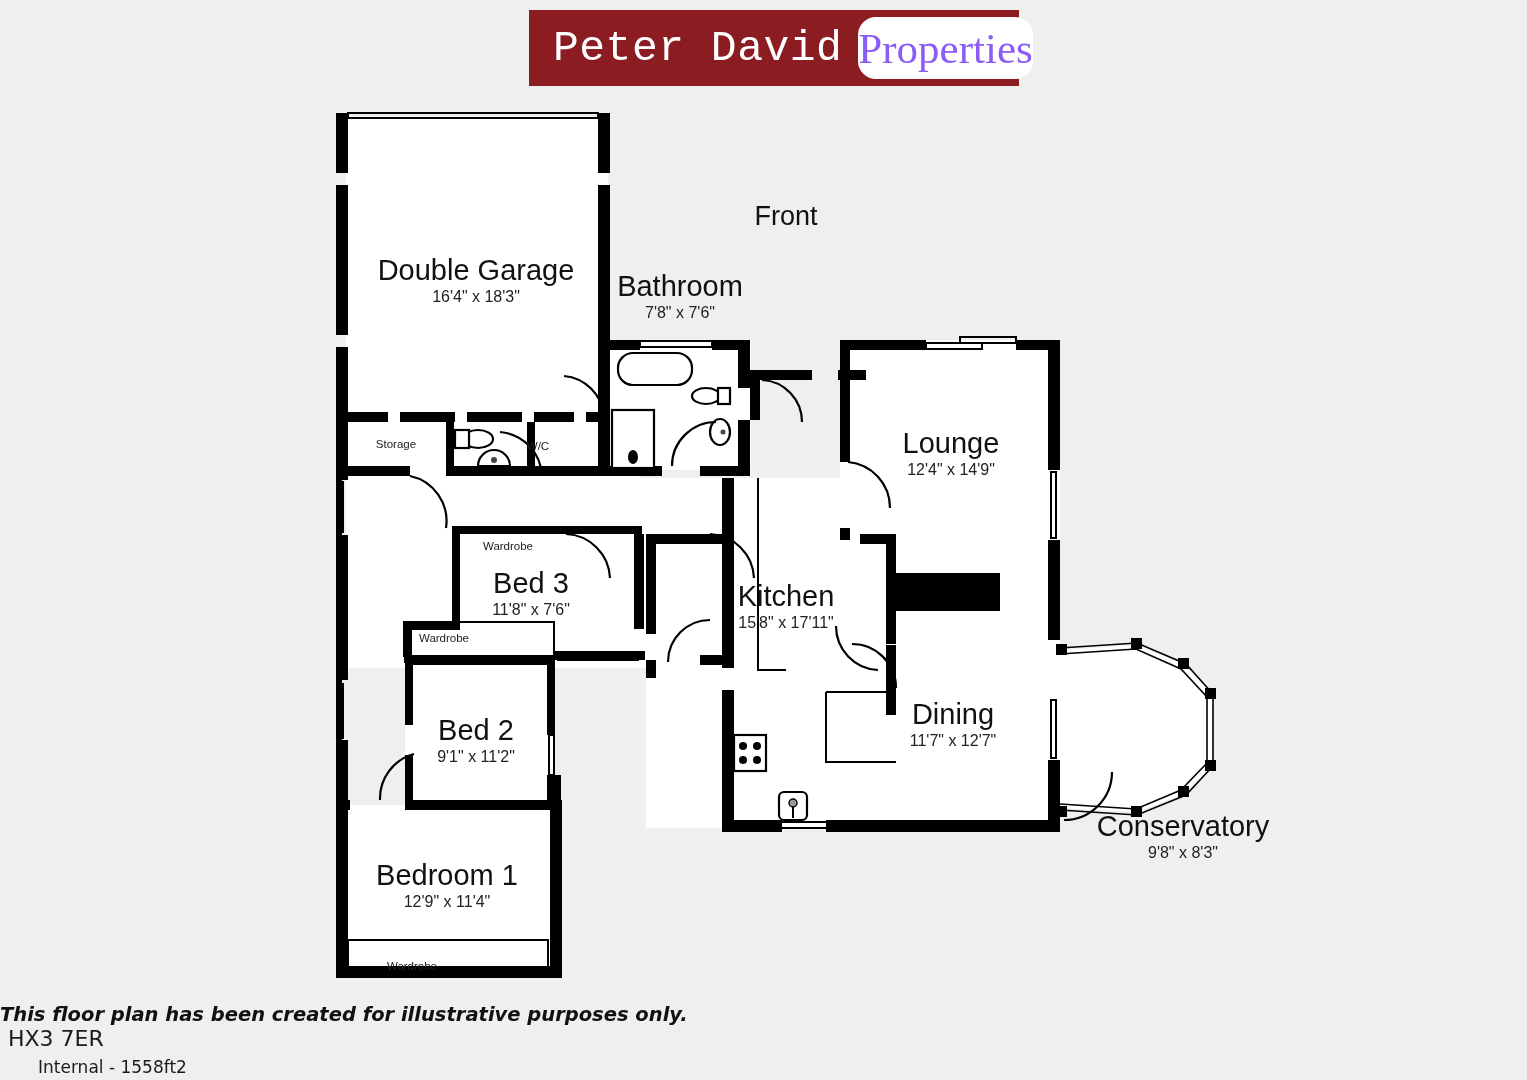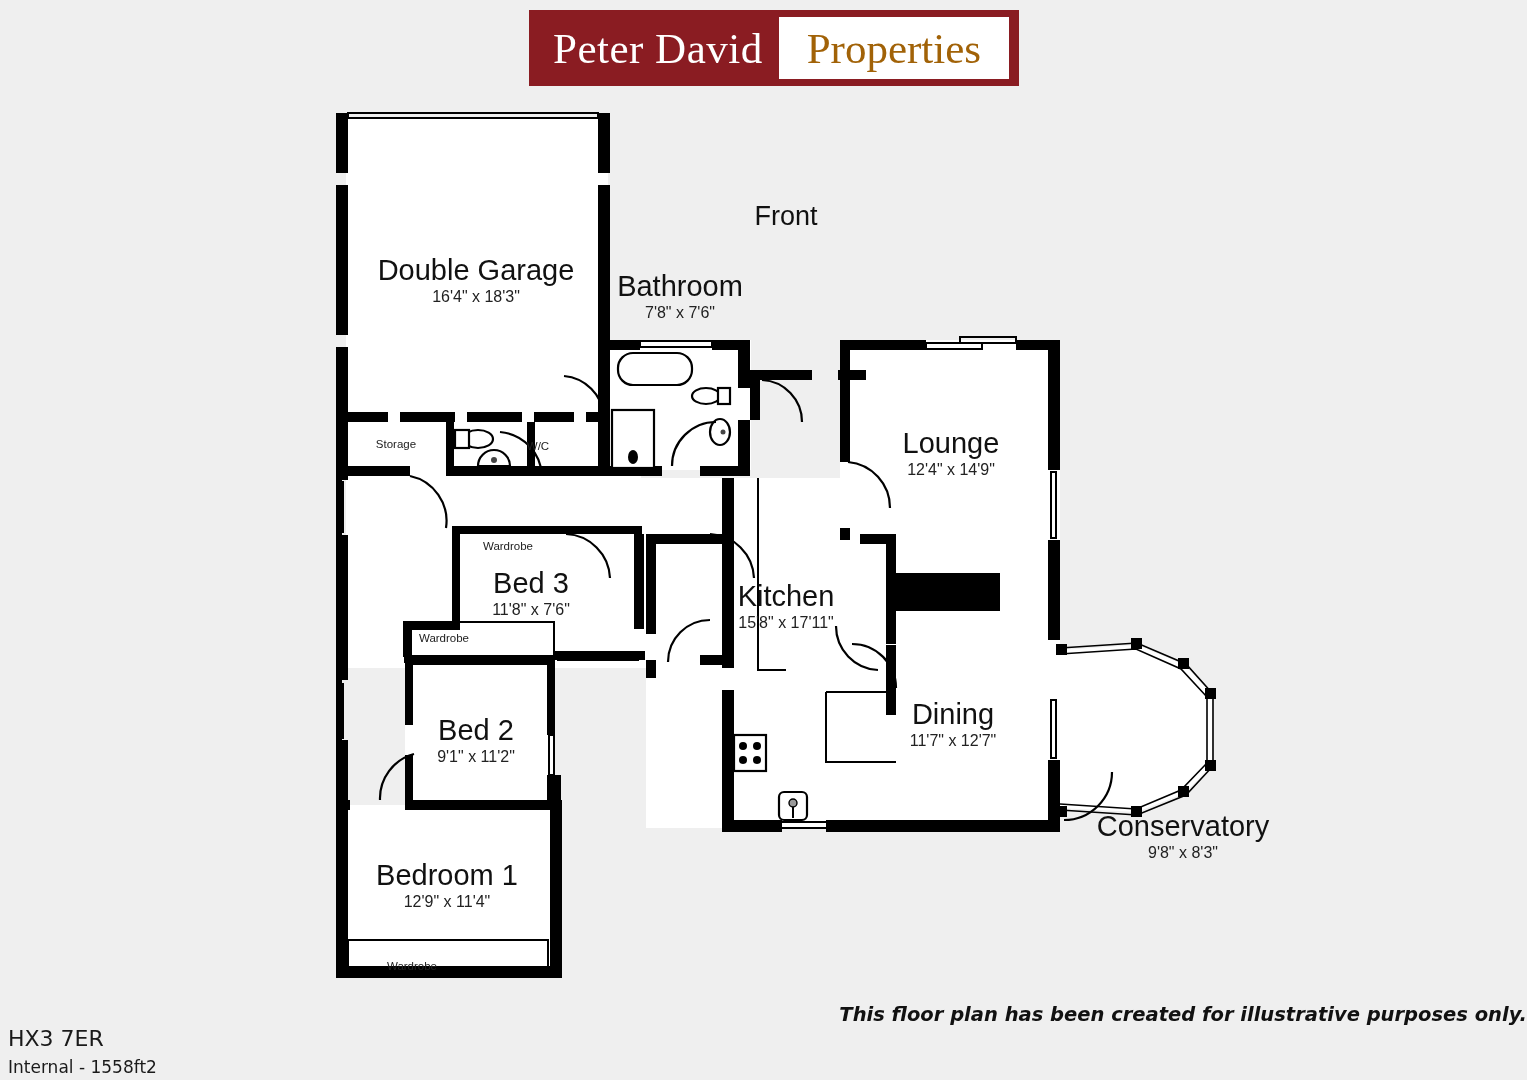--- a/index.html
+++ b/index.html
@@ -26,39 +26,40 @@
     height: 76px;
     background: #8a1c22;
     box-sizing: border-box;
     display: flex;
     align-items: center;
     padding: 7px 10px;
   }
   #logo-left {
     flex: 0 0 auto;
     color: #ffffff;
-    font-family: Liberation Serif, serif;
+    font-family: Liberation Mono, monospace;
     font-size: 43px;
     line-height: 1;
     letter-spacing: 0.5px;
     padding: 0 16px 0 14px;
     white-space: nowrap;
   }
   #logo-right {
     flex: 1 1 auto;
     background: #ffffff;
-    color: #a16207;
+    color: #8b5cf6;
     font-family: "Liberation Serif", serif;
     font-size: 43px;
     line-height: 1;
     height: 100%;
     display: flex;
     align-items: center;
     justify-content: center;
     white-space: nowrap;
+    border-radius: 18px;
   }
 
   
   #plan-canvas {
     position: absolute;
     left: 0;
     top: 0;
     width: 1527px;
     height: 1080px;
   }
@@ -73,27 +74,28 @@
   #postcode {
     font-size: 22px;
     line-height: 34px;
     font-family: "DejaVu Sans", sans-serif;
     font-weight: 400;
   }
   #internal-area {
     font-size: 17px;
     line-height: 22px;
     font-family: "DejaVu Sans", sans-serif;
+    margin-left: 30px;
   }
   #disclaimer {
     position: absolute;
     left: 0;
     top: 1002px;
     width: 1527px;
-    text-align: right;
+    text-align: left;
     font-family: "DejaVu Sans", sans-serif;
     font-size: 19.5px;
     line-height: 25.5px;
     font-style: italic;
     font-weight: 600;
     color: #111111;
   }
   .disclaimer-line { display: block; }
 
   

